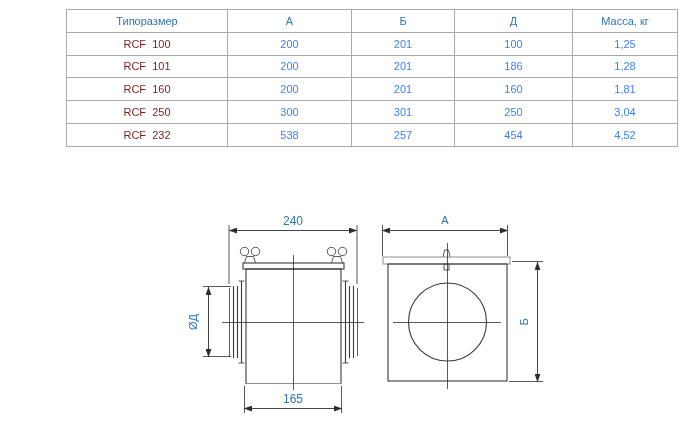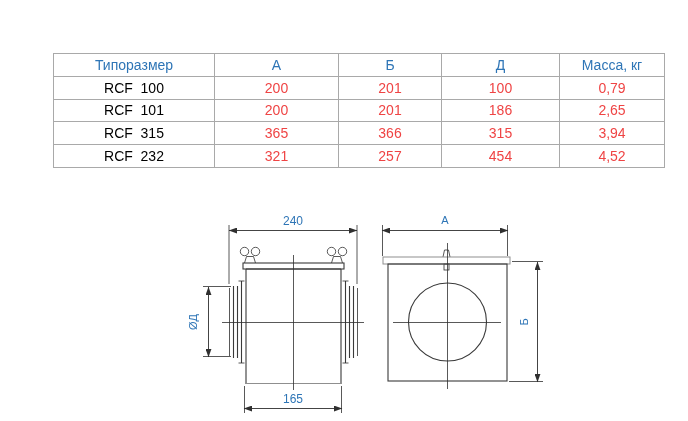--- a/index.html
+++ b/index.html
@@ -2,35 +2,34 @@
 <html><head>
 <meta charset="utf-8">
 <style>
   html,body{margin:0;padding:0;background:#f3f3f3;}
   .page{
     position:relative;width:688px;height:421px;background:#ffffff;
     font-family:"Liberation Sans",sans-serif;overflow:hidden;
   }
   
   table.spec{
-    position:absolute;left:53px;top:9px;width:611px;
+    position:absolute;left:66px;top:9px;width:611px;
     border-collapse:collapse;table-layout:fixed;
-    font-size:14px;
-    margin-top:44px;
+    font-size:11px;
   }
   table.spec th,table.spec td{
     border:1px solid #a9a9a9;
     height:21.8px;padding:0;text-align:center;vertical-align:middle;
     white-space:pre;overflow:hidden;
   }
   table.spec th{
     color:#2E75B6;font-weight:400;
   }
-  table.spec td{color:#ef4444;}
-  table.spec td.model{color:#000000;}
+  table.spec td{color:#3b82f6;}
+  table.spec td.model{color:#7f1d1d;}
   
   svg.drawings{position:absolute;left:0;top:0;}
   .geo{stroke:#3a3a3a;stroke-width:1.1;fill:none;}
   .geo-light{stroke:#8f8f8f;stroke-width:1;fill:none;}
   .thin{stroke:#2f2f2f;stroke-width:0.8;fill:none;}
   .dim{stroke:#2f2f2f;stroke-width:0.9;fill:none;}
   .dim-text{fill:#2E75B6;font-family:"Liberation Sans",sans-serif;font-size:12px;}
   .dim-text-small{fill:#2E75B6;font-family:"Liberation Sans",sans-serif;font-size:11px;}
 </style>
 </head>
@@ -54,39 +53,46 @@
         <th>Д</th>
         <th>Масса, кг</th>
       </tr>
     </thead>
     <tbody>
       <tr>
         <td class="model">RCF  100</td>
         <td>200</td>
         <td>201</td>
         <td>100</td>
-        <td>0,79</td>
+        <td>1,25</td>
       </tr>
       <tr>
         <td class="model">RCF  101</td>
         <td>200</td>
         <td>201</td>
         <td>186</td>
-        <td>2,65</td>
+        <td>1,28</td>
       </tr>
       <tr>
-        <td class="model">RCF  315</td>
-        <td>365</td>
-        <td>366</td>
-        <td>315</td>
-        <td>3,94</td>
+        <td class="model">RCF  160</td>
+        <td>200</td>
+        <td>201</td>
+        <td>160</td>
+        <td>1,81</td>
+      </tr>
+      <tr>
+        <td class="model">RCF  250</td>
+        <td>300</td>
+        <td>301</td>
+        <td>250</td>
+        <td>3,04</td>
       </tr>
       <tr>
         <td class="model">RCF  232</td>
-        <td>321</td>
+        <td>538</td>
         <td>257</td>
         <td>454</td>
         <td>4,52</td>
       </tr>
     </tbody>
   </table>
 
   <svg class="drawings" width="688" height="421" viewBox="0 0 688 421">
     <defs>
       <marker id="arr" markerWidth="9" markerHeight="6" refX="8.2" refY="3" orient="auto-start-reverse" markerUnits="userSpaceOnUse">

